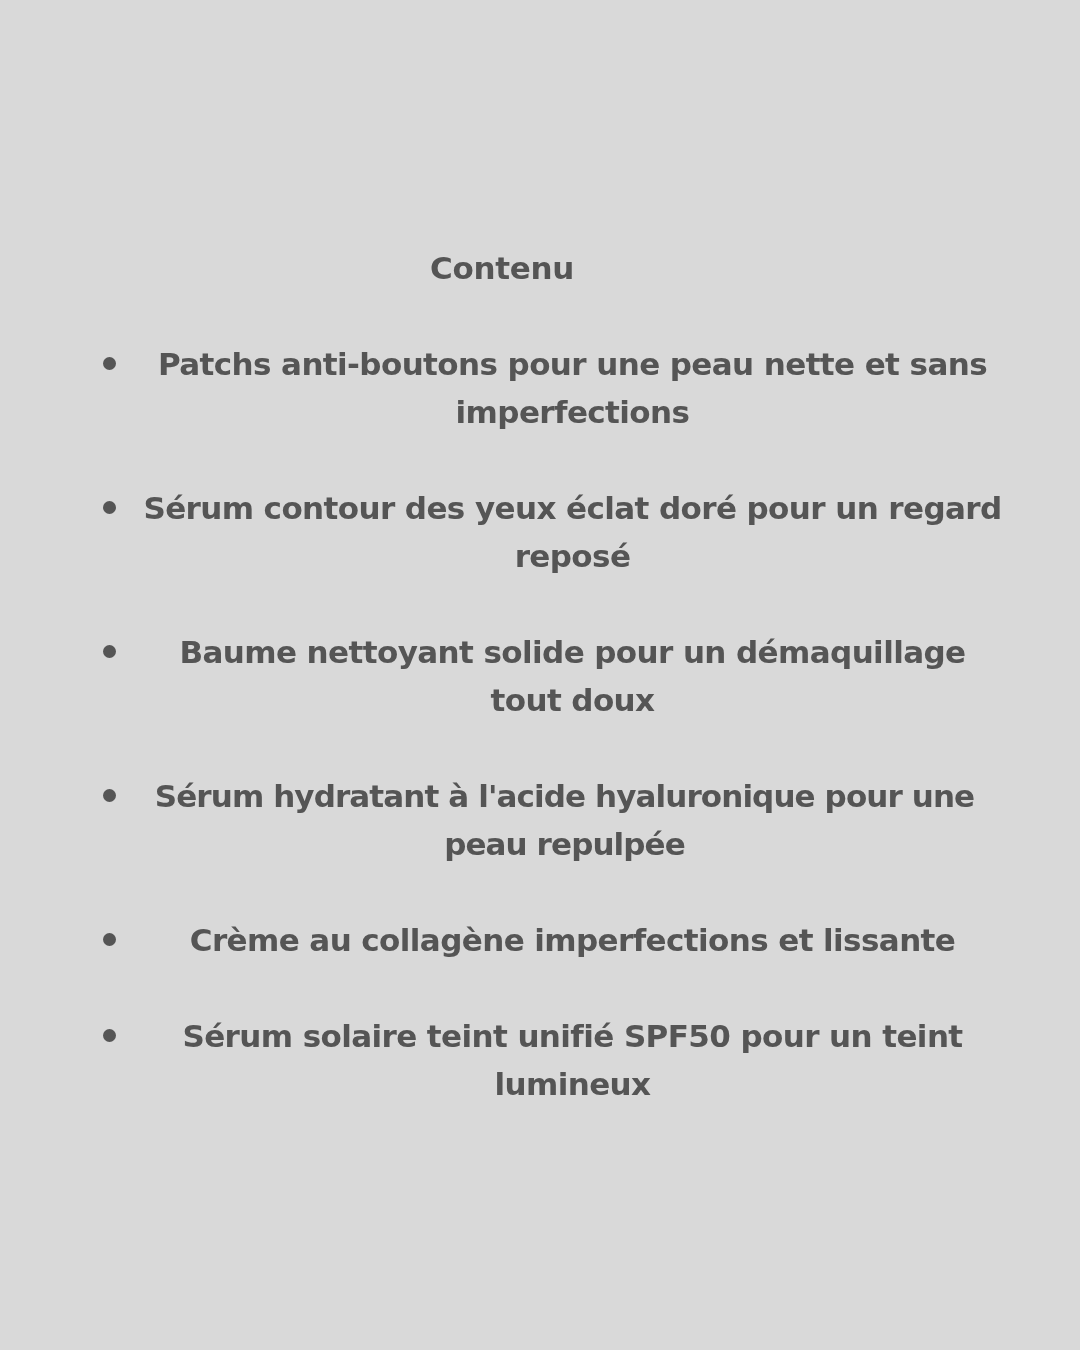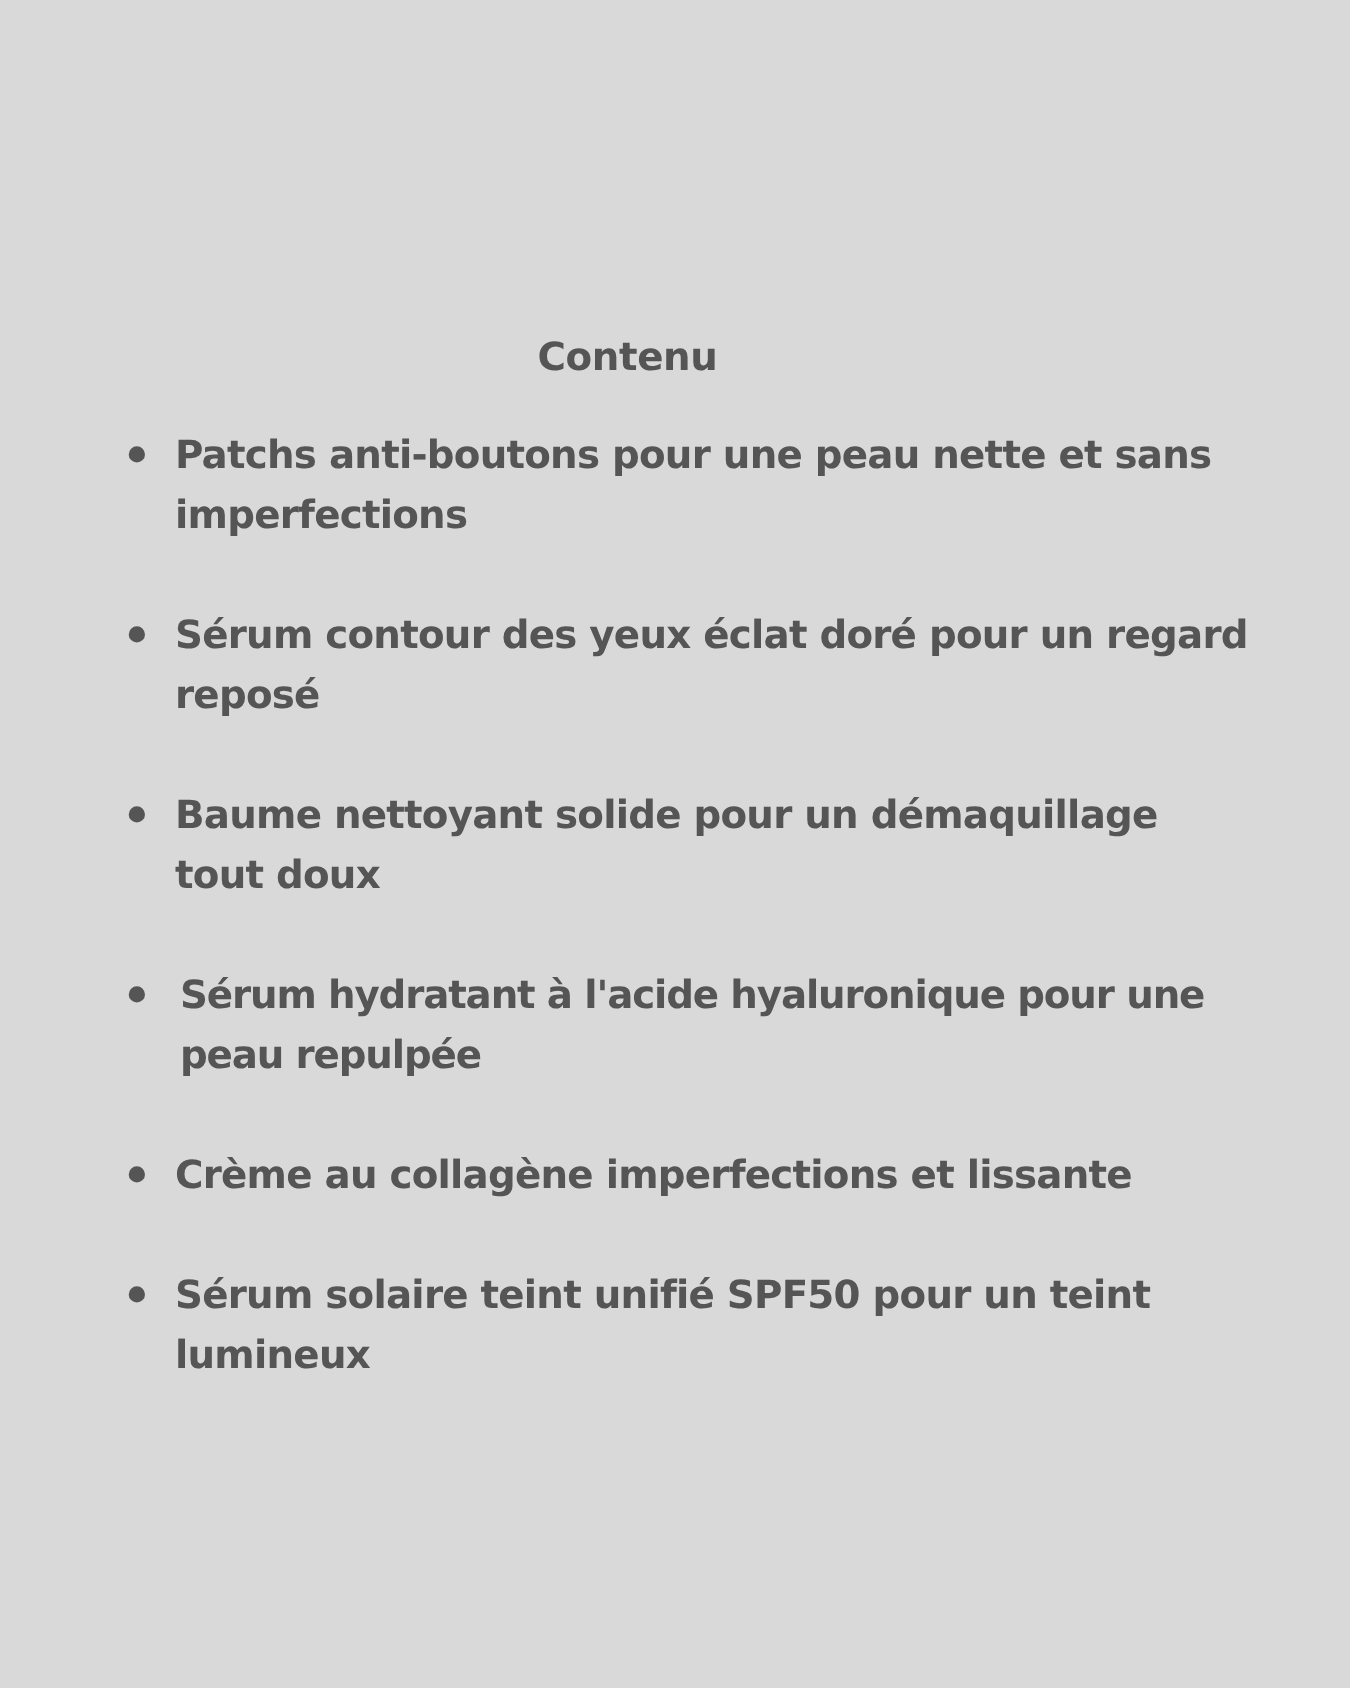--- a/index.html
+++ b/index.html
@@ -18,21 +18,20 @@
     .title {
       position: absolute;
       left: 0;
       width: 1004px;
       top: 246px;
       text-align: center;
       font-weight: bold;
       font-size: 31px;
       line-height: 44px;
       letter-spacing: -0.3px;
-      margin-top: 18px;
     }
     .list {
       position: absolute;
       left: 0;
       top: 0;
       width: 1080px;
       margin: 0;
       padding: 0;
       list-style: none;
     }
@@ -46,20 +45,21 @@
       left: 103px;
       width: 13px;
       height: 13px;
       border-radius: 50%;
       background: #555555;
     }
     .item-text {
       position: absolute;
       left: 140px;
       width: 865px;
+      text-align: center;
       font-weight: bold;
       font-size: 31px;
       line-height: 48px;
       letter-spacing: -0.6px;
     }
   </style>
 </head>
 <body>
 
 <div>
@@ -73,21 +73,21 @@
     <li class="item" style="top:484px;">
       <span class="bullet" style="top:17px;"></span>
       <div class="item-text">Sérum contour des yeux éclat doré pour un regard reposé</div>
     </li>
     <li class="item" style="top:628px;">
       <span class="bullet" style="top:17px;"></span>
       <div class="item-text">Baume nettoyant solide pour un démaquillage tout doux</div>
     </li>
     <li class="item" style="top:772px;">
       <span class="bullet" style="top:17px;"></span>
-      <div class="item-text" style="left:144px;width:875px;letter-spacing:-0.9px;">Sérum hydratant à l'acide hyaluronique pour une peau repulpée</div>
+      <div class="item-text" style="left:127px;width:875px;letter-spacing:-0.9px;">Sérum hydratant à l'acide hyaluronique pour une peau repulpée</div>
     </li>
     <li class="item" style="top:916px;">
       <span class="bullet" style="top:17px;"></span>
       <div class="item-text">Crème au collagène imperfections et lissante</div>
     </li>
     <li class="item" style="top:1012px;">
       <span class="bullet" style="top:17px;"></span>
       <div class="item-text">Sérum solaire teint unifié SPF50 pour un teint lumineux</div>
     </li>
   </ul>

